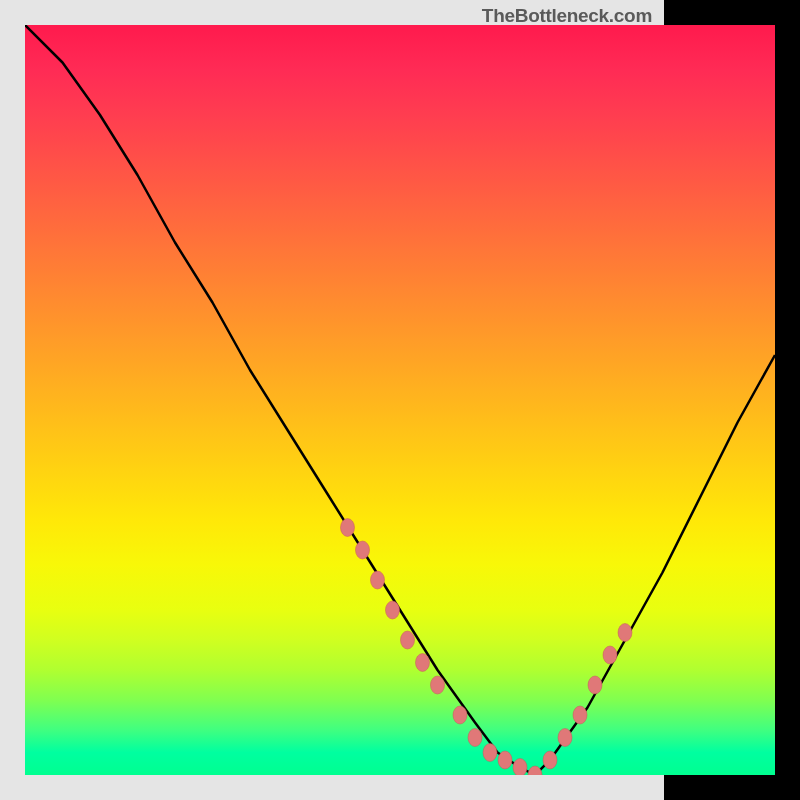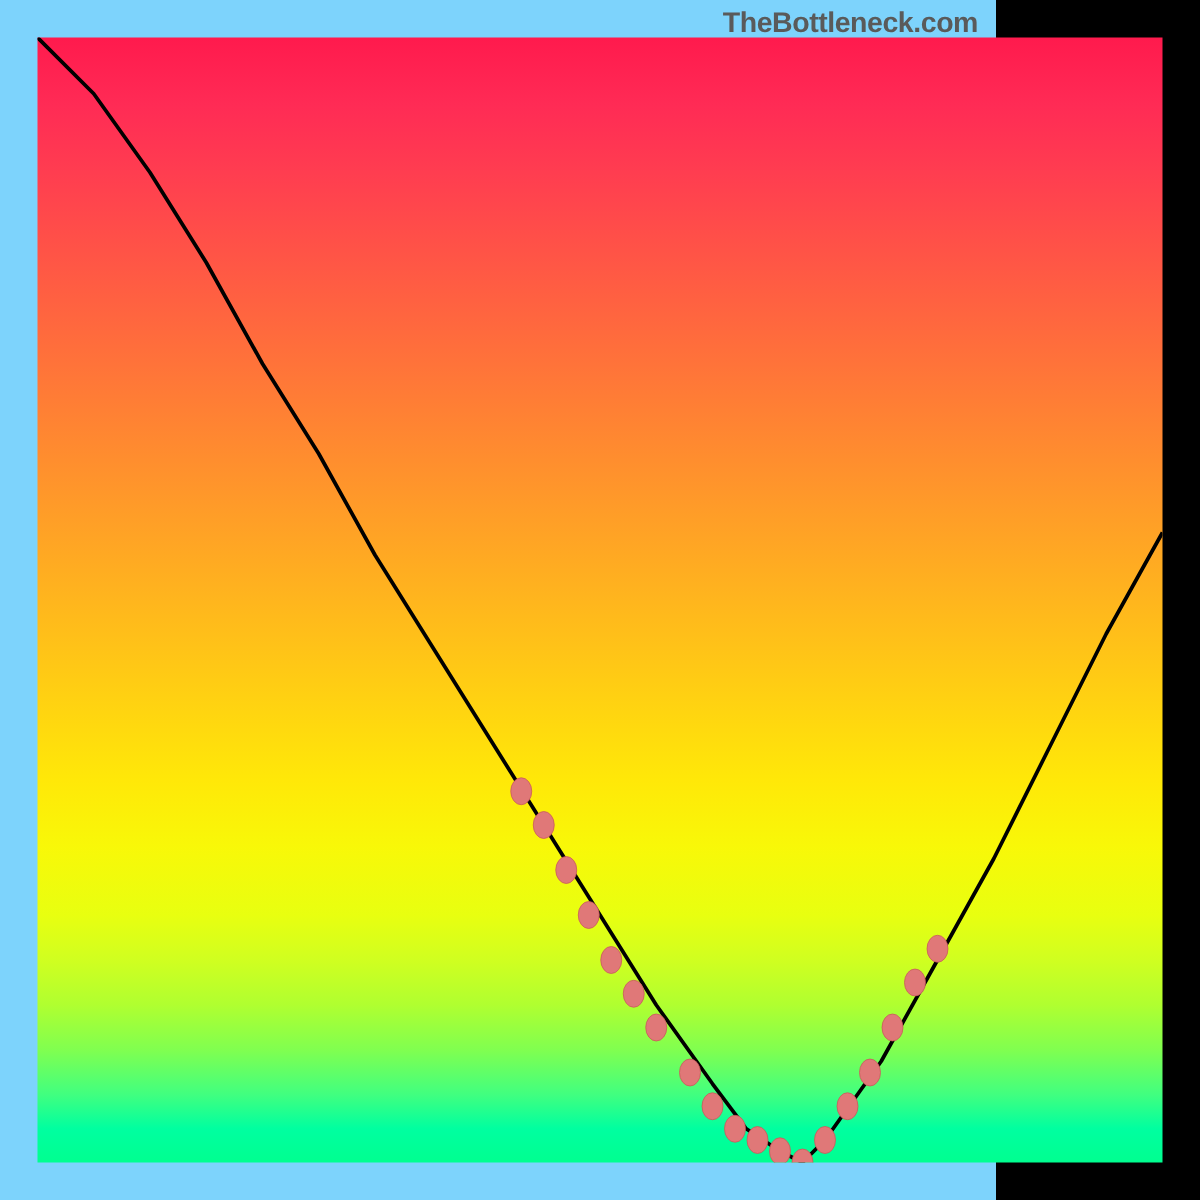--- a/index.html
+++ b/index.html
@@ -2,21 +2,21 @@
 <html><head>
 <meta charset="utf-8">
 <style>
   * { margin: 0; padding: 0; box-sizing: border-box; }
   html, body { width: 800px; height: 800px; background: #000; overflow: hidden; }
   
   .frame {
     position: absolute;
     top: 0; left: 0;
     width: 664px; height: 800px;
-    background: #7dd3fc;
+    background: #e5e5e5;
   }
   
   .plot-area {
     position: absolute;
     top: 25px;
     left: 25px;
     width: 750px;
     height: 750px;
     background: linear-gradient(to bottom,
       #ff1a4d 0%,

